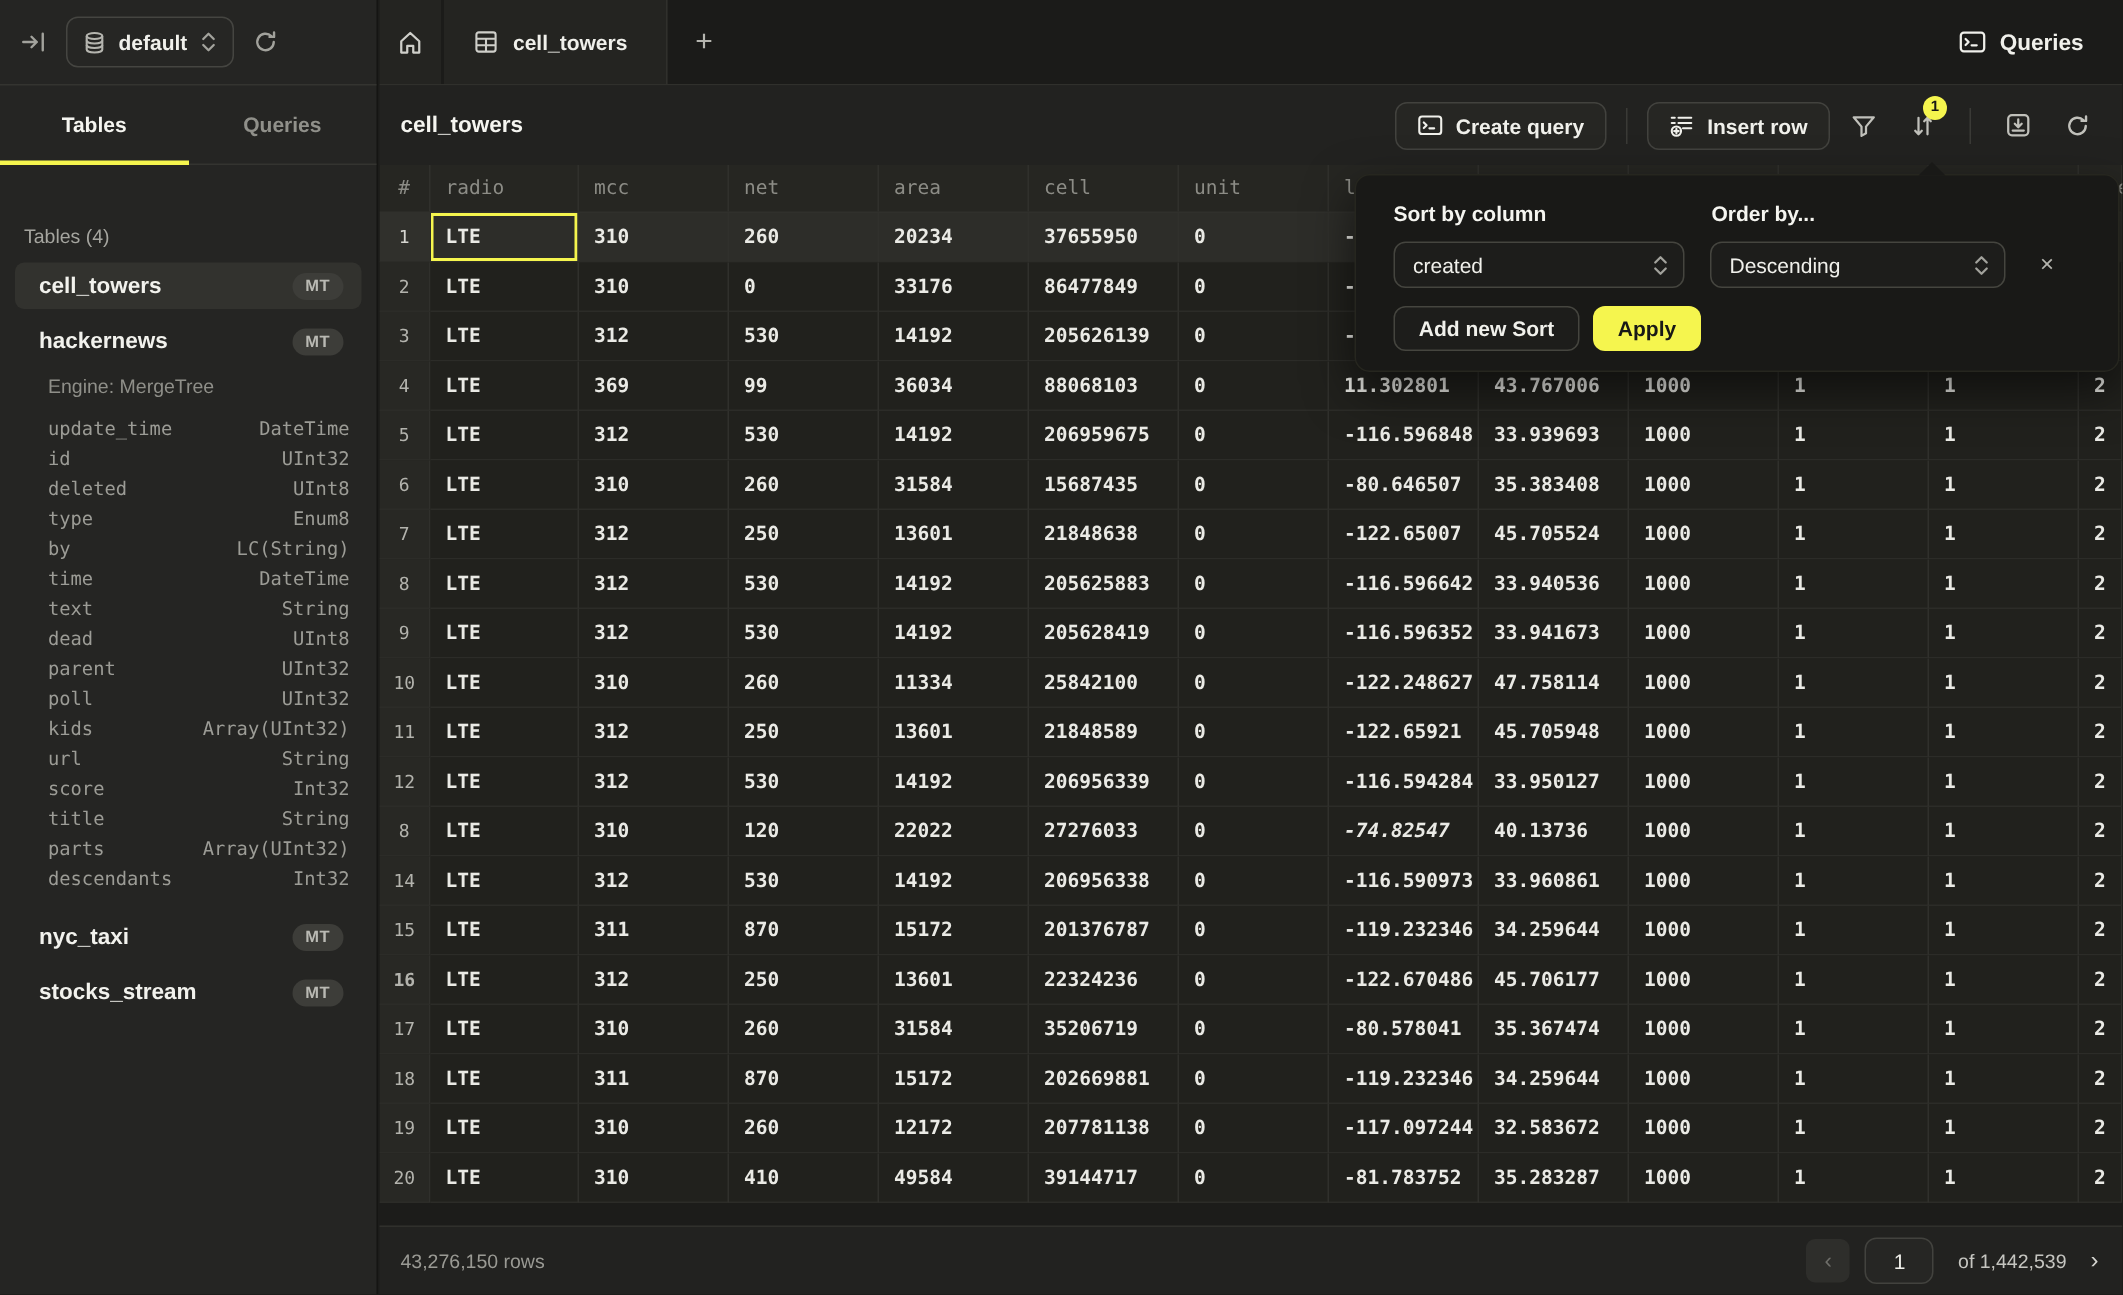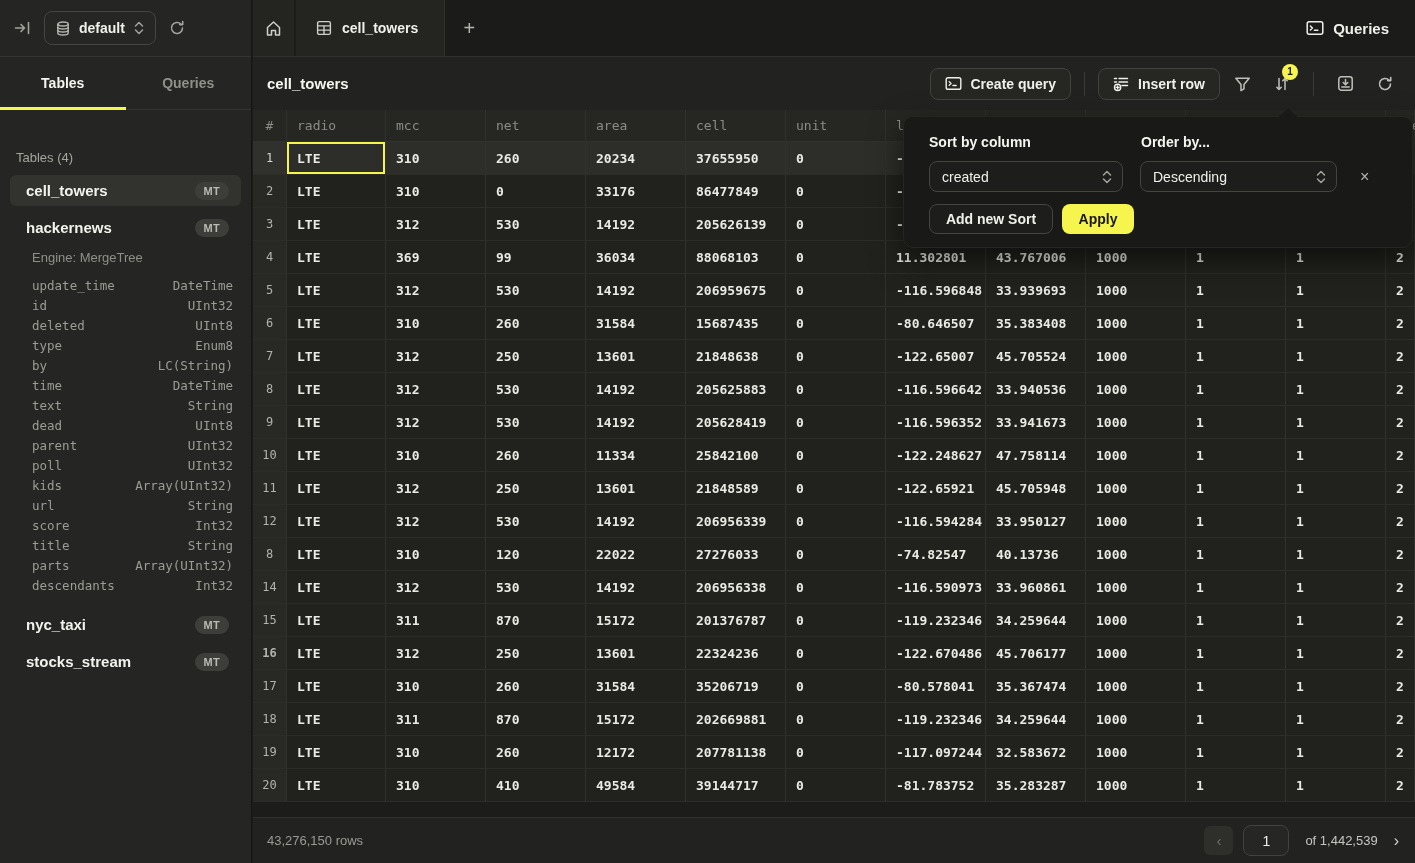--- a/index.html
+++ b/index.html
@@ -609,21 +609,21 @@
           <div class="dc" style="width: 29px;">2</div>
         </div>
         <div class="grid-row">
           <div class="rn" style="width: 34px;">8</div>
           <div class="dc" style="width: 99px;">LTE</div>
           <div class="dc" style="width: 100px;">310</div>
           <div class="dc" style="width: 100px;">120</div>
           <div class="dc" style="width: 100px;">22022</div>
           <div class="dc" style="width: 100px;">27276033</div>
           <div class="dc" style="width: 100px;">0</div>
-          <div class="dc" style="width: 100px;">-74.82547</div>
+          <div class="dc" style="width: 100px; font-style: italic;">-74.82547</div>
           <div class="dc" style="width: 100px;">40.13736</div>
           <div class="dc" style="width: 100px;">1000</div>
           <div class="dc" style="width: 100px;">1</div>
           <div class="dc" style="width: 100px;">1</div>
           <div class="dc" style="width: 29px;">2</div>
         </div>
         <div class="grid-row">
           <div class="rn" style="width: 34px;">14</div>
           <div class="dc" style="width: 99px;">LTE</div>
           <div class="dc" style="width: 100px;">312</div>

